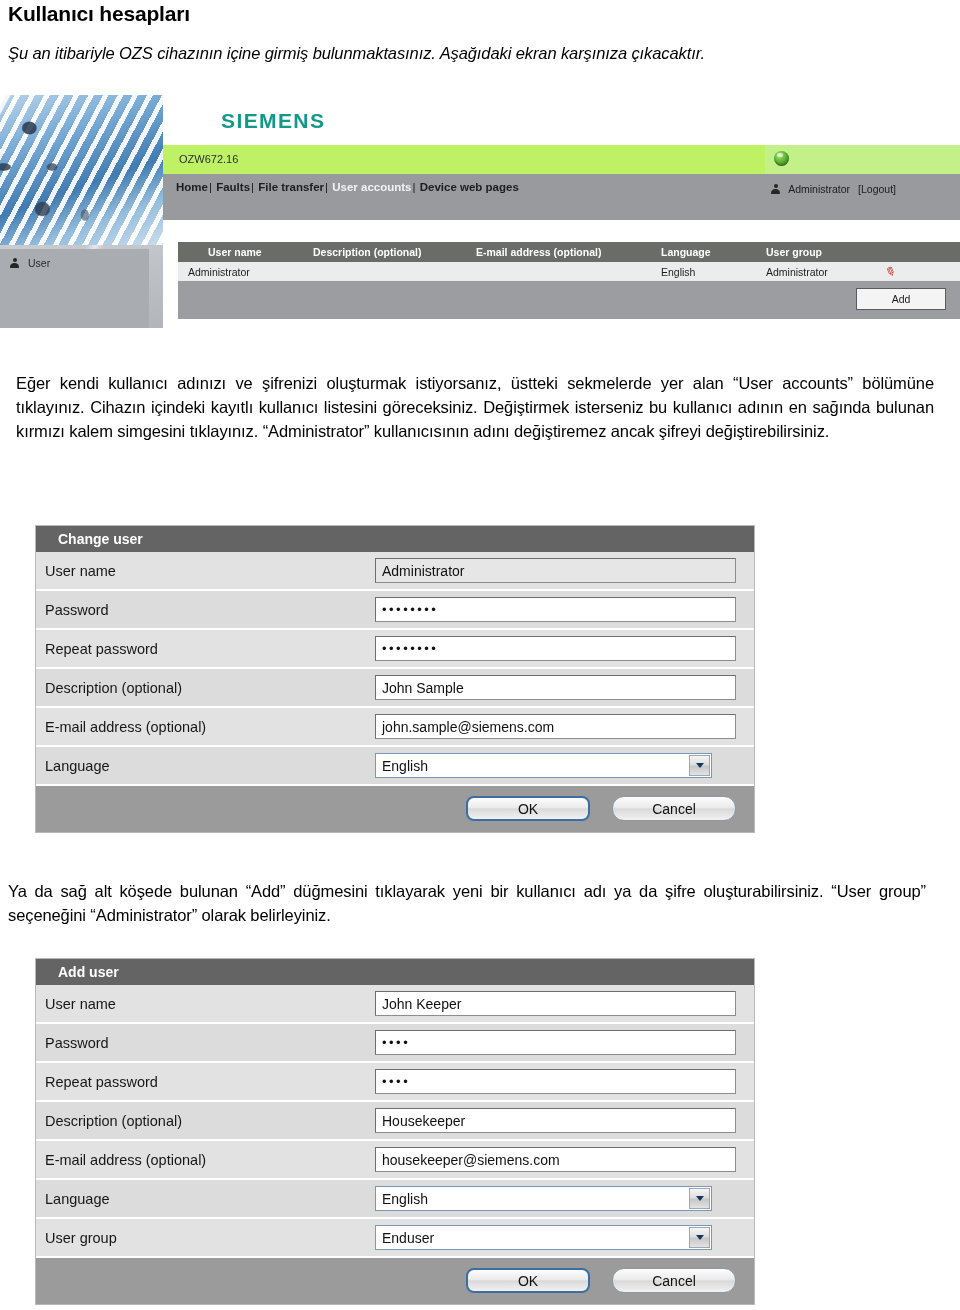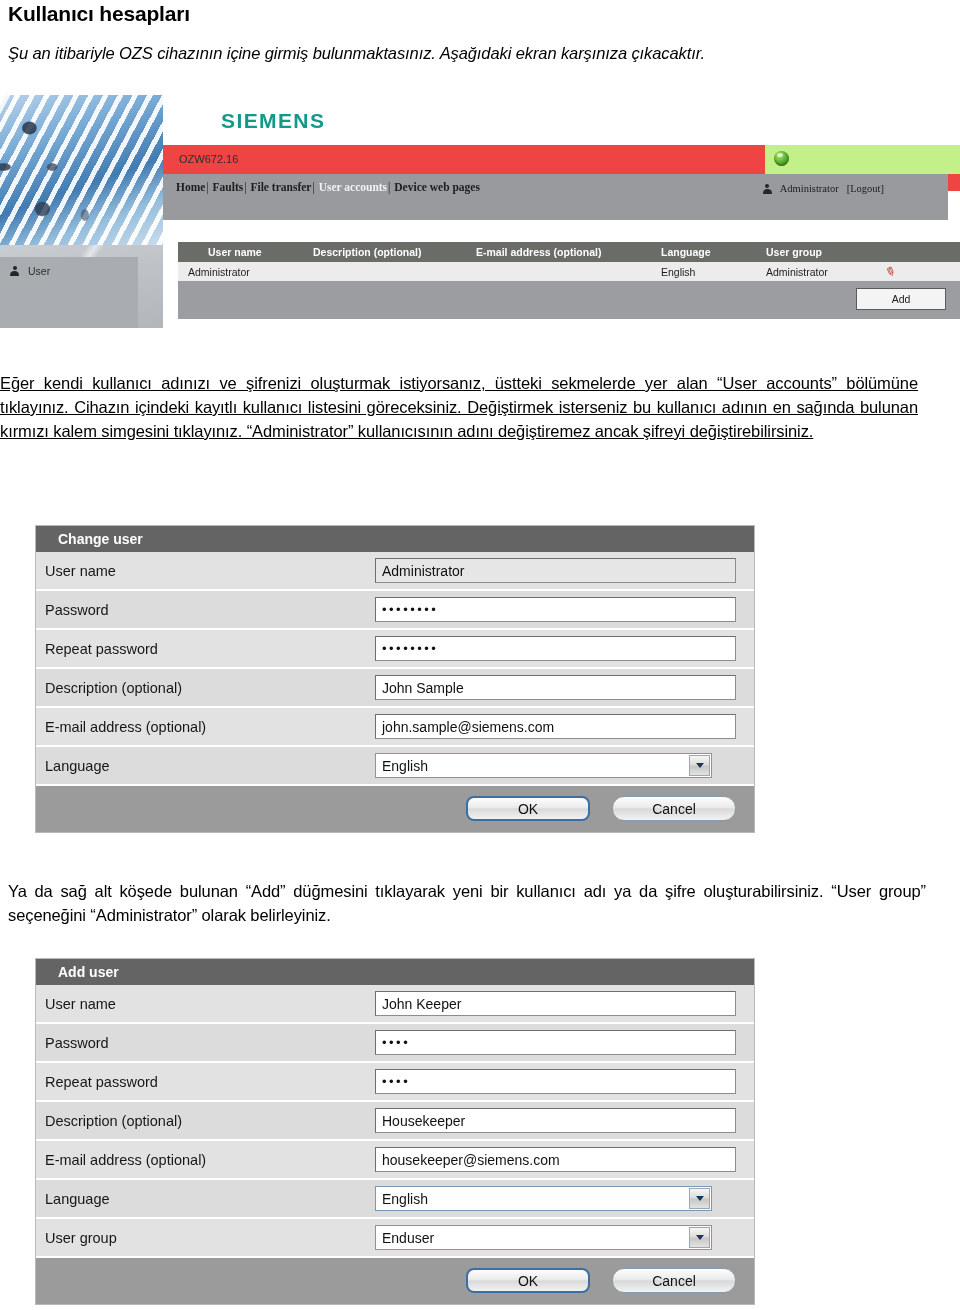--- a/index.html
+++ b/index.html
@@ -26,21 +26,21 @@
     letter-spacing: -0.2px;
   }
   .para {
     position: absolute;
     font-size: 16.5px;
     line-height: 1.45;
     text-align: justify;
     letter-spacing: -0.1px;
   }
   .para-intro { left: 8px; top: 42px; width: 944px; font-style: italic; }
-  .para-mid   { left: 0; top: 372px; width: 918px; text-decoration: underline; }
+  .para-mid   { left: 16px; top: 372px; width: 918px; }
   .para-add   { left: 8px; top: 880px; width: 918px; }
 
   
   .webshot {
     position: absolute;
     left: 0;
     top: 95px;
     width: 960px;
     height: 233px;
     background: #ffffff;
@@ -79,22 +79,22 @@
     content: "";
     position: absolute;
     left: 0; top: 0; right: 0; bottom: 0;
     background:
       linear-gradient(124deg, rgba(255,255,255,0) 40%, rgba(255,255,255,0.55) 44%, rgba(255,255,255,0) 48%),
       radial-gradient(ellipse at 22% 30%, rgba(130,140,150,0.55) 0 8%, rgba(130,140,150,0) 10%);
   }
 
   .ws-side {
     position: absolute;
-    left: 0; top: 162px;
-    width: 138px; height: 83px;
+    left: 0; top: 154px;
+    width: 149px; height: 83px;
     background: #a9acb0;
   }
   .ws-side-row {
     position: absolute;
     left: 10px; top: 8px;
     display: flex;
     align-items: center;
     gap: 9px;
     font-size: 10.5px;
     color: #2b2b2b;
@@ -134,21 +134,21 @@
     font-weight: bold;
     color: #12998a;
     letter-spacing: 1.4px;
     margin-left: 36px;
   }
 
   .ws-devicebar {
     position: absolute;
     left: 163px; top: 50px;
     right: 0; height: 46px;
-    background: #ef4444;
+    background: #bef264;
   }
   .ws-device-name {
     position: absolute;
     left: 16px; top: 8px;
     font-size: 11px;
     color: #2e2e2e;
   }
   .ws-status-led-box {
     position: absolute;
     left: 602px; top: 0;
@@ -168,23 +168,22 @@
     position: absolute;
     left: 3px; top: 2px;
     width: 6px; height: 4px;
     border-radius: 50%;
     background: rgba(255,255,255,0.65);
   }
 
   .ws-navbar {
     position: absolute;
     left: 163px; top: 79px;
-    right: 12px; height: 46px;
+    right: 0; height: 46px;
     background: #989a9e;
-    font-family: Liberation Serif, serif;
   }
   .ws-nav {
     position: absolute;
     left: 13px; top: 7px;
     font-size: 11.5px;
     font-weight: bold;
     color: #1d1d1d;
     white-space: nowrap;
   }
   .ws-nav .sep { font-weight: normal; padding: 0 1px; }

